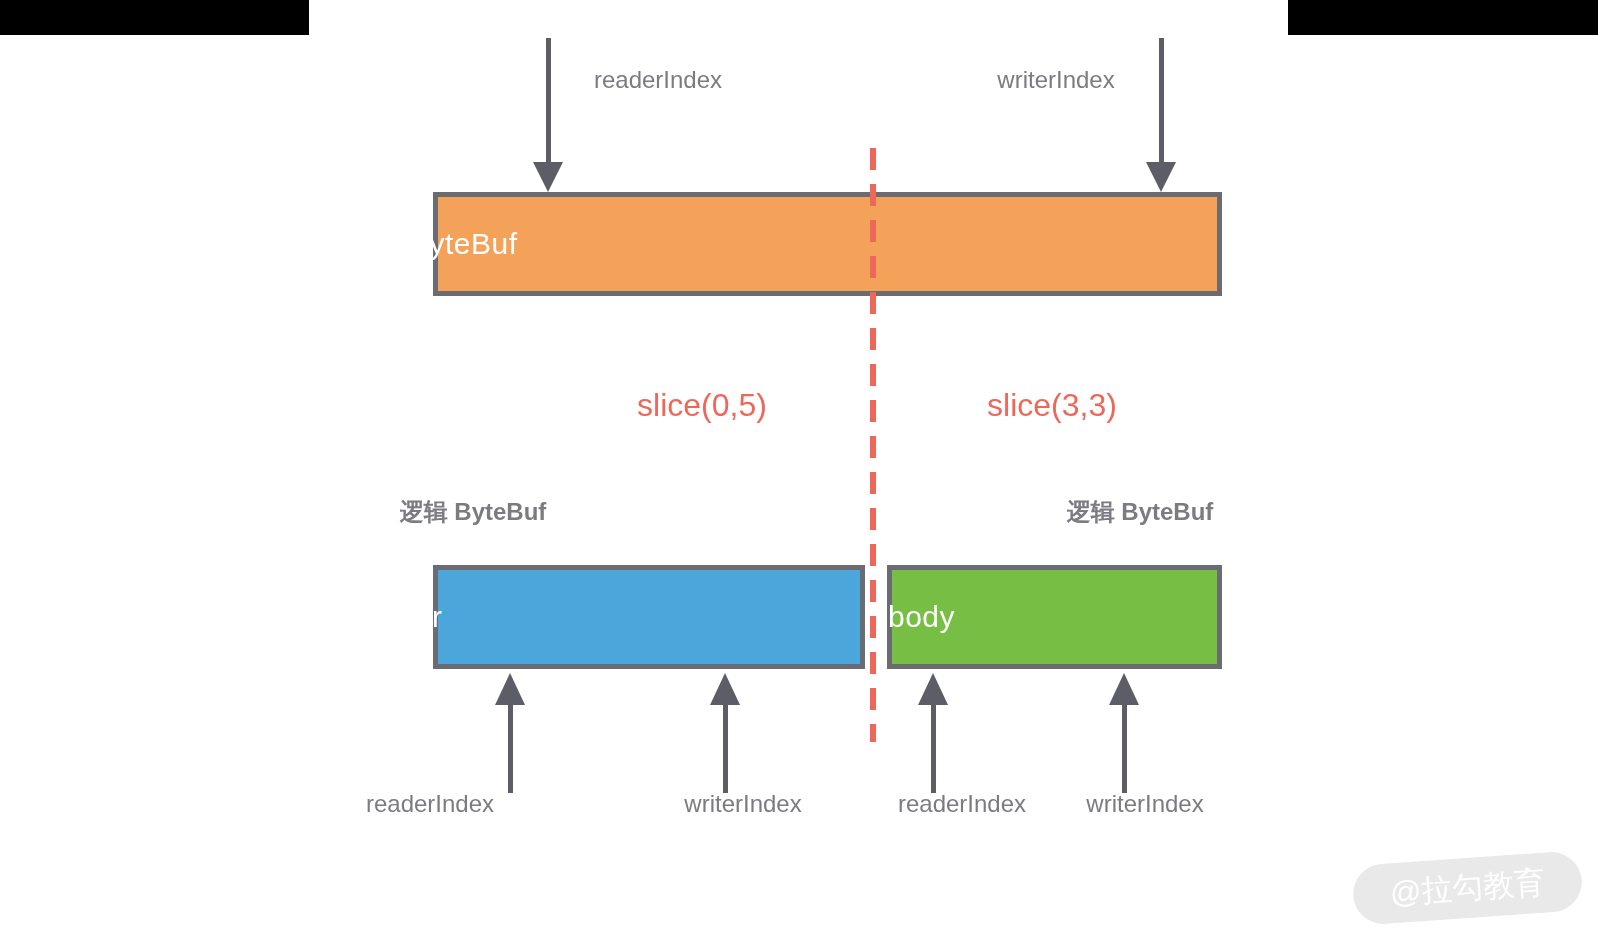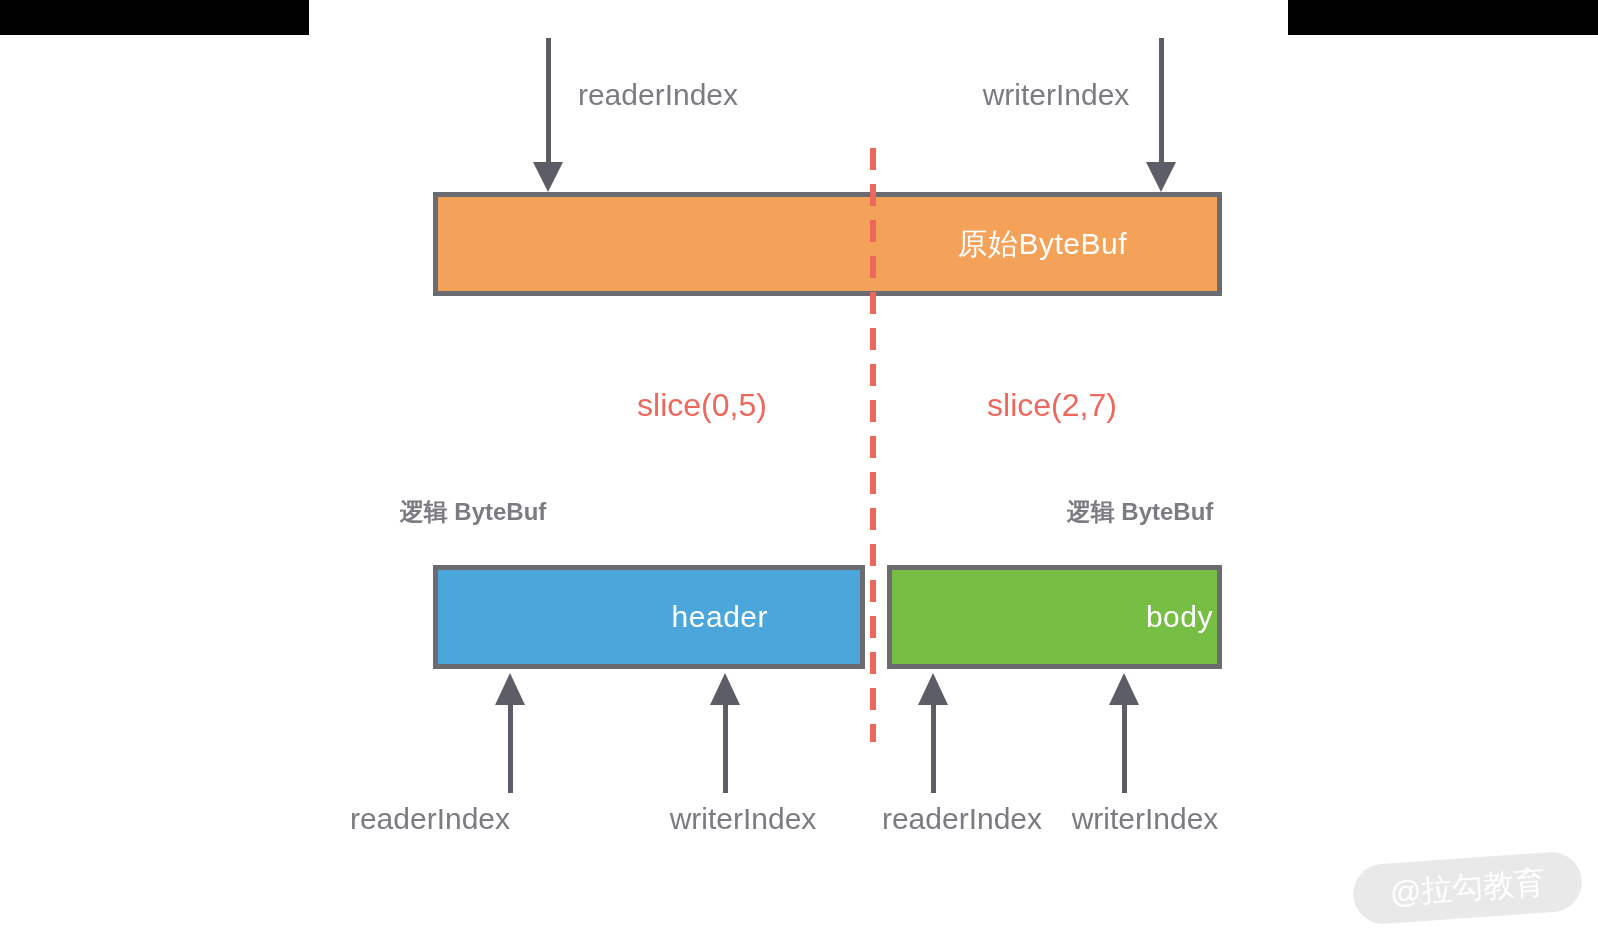--- a/index.html
+++ b/index.html
@@ -20,21 +20,21 @@
   .bar-left  { left: 0; width: 309px; }
   .bar-right { left: 1288px; width: 310px; }
 
   
   .block {
     position: absolute;
     border: 5px solid var(--box-border);
     box-sizing: border-box;
     display: flex;
     align-items: center;
-    justify-content: flex-end;
+    justify-content: flex-start;
   }
   .block span {
     color: #ffffff;
     font-size: 30px;
     letter-spacing: 0.5px;
     white-space: nowrap;
   }
   .block-original { left: 433px; top: 192px; width: 789px; height: 104px; background: var(--original-fill); }
   .block-original span { transform: translateX(-90px); }
   .block-header   { left: 433px; top: 565px; width: 432px; height: 104px; background: var(--header-fill); }
@@ -59,23 +59,22 @@
   }
 
   
   .lbl {
     position: absolute;
     width: 320px;
     text-align: center;
     white-space: nowrap;
   }
   .lbl-index {
-    font-size: 30px;
+    font-size: 24px;
     color: var(--text-gray);
-    margin-top: 12px;
   }
   .lbl-slice {
     font-size: 32px;
     font-weight: 500;
     color: var(--slice-accent);
   }
   .lbl-logical {
     font-size: 24px;
     font-weight: 600;
     color: var(--text-gray);
@@ -145,21 +144,21 @@
     <div class="head-down"></div>
   </div>
 
   <div class="block block-original">
     <span>原始ByteBuf</span>
   </div>
 
   <div class="divider"></div>
 
   <div class="lbl lbl-slice" style="left:542px; top:387px;">slice(0,5)</div>
-  <div class="lbl lbl-slice" style="left:892px; top:387px;">slice(2,7)</div>
+  <div class="lbl lbl-slice" style="left:892px; top:387px;">slice(3,3)</div>
 
   <div class="lbl lbl-logical" style="left:313px; top:496px;">逻辑 ByteBuf</div>
   <div class="lbl lbl-logical" style="left:980px; top:496px;">逻辑 ByteBuf</div>
 
   <div class="block block-body">
     <span>body</span>
   </div>
   <div class="block block-header">
     <span>header</span>
   </div>

